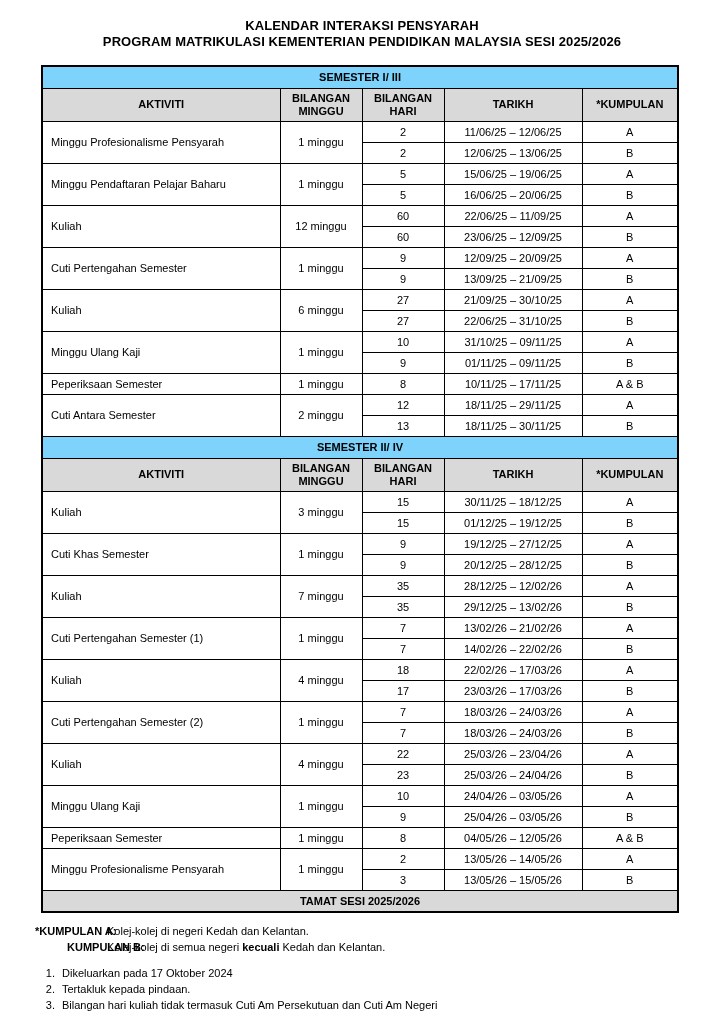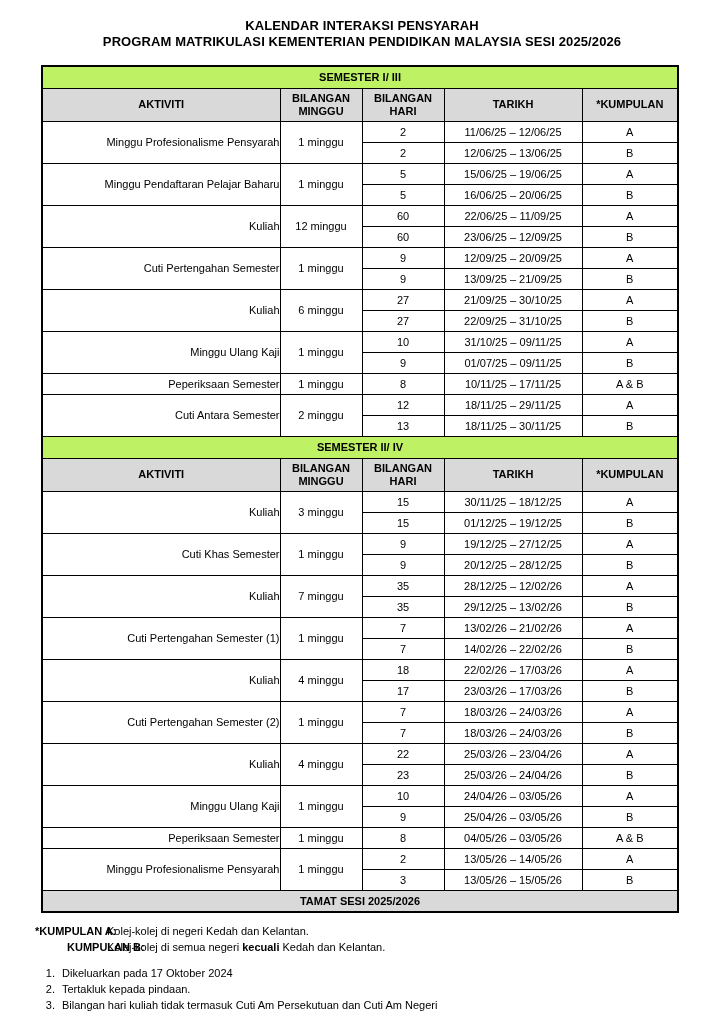--- a/index.html
+++ b/index.html
@@ -34,32 +34,32 @@
     border: 1px solid #000000;
     font-size: 11px;
     vertical-align: middle;
     overflow: hidden;
   }
   td.section-cell {
     height: 22px;
     text-align: center;
     font-weight: bold;
     font-size: 11.5px;
-    background: #bef264;
+    background: #7dd3fc;
   }
   td.colhdr {
     height: 33px;
     text-align: center;
     font-weight: bold;
     background: #d9d9d9;
     white-space: pre-line;
     line-height: 13px;
   }
   td.cell-aktiviti {
-    text-align: right;
+    text-align: left;
     padding-left: 8px;
   }
   td.cell-minggu, td.cell-hari, td.cell-tarikh, td.cell-kumpulan {
     text-align: center;
   }
   tr.data-row td { height: 21px; }
   td.footer-cell {
     height: 22px;
     text-align: center;
     font-weight: bold;
@@ -172,33 +172,33 @@
         </tr>
         <tr class="data-row">
           <td class="cell-aktiviti" rowspan="2">Kuliah</td>
           <td class="cell-minggu" rowspan="2">6 minggu</td>
           <td class="cell-hari">27</td>
           <td class="cell-tarikh">21/09/25 – 30/10/25</td>
           <td class="cell-kumpulan">A</td>
         </tr>
         <tr class="data-row">
           <td class="cell-hari">27</td>
-          <td class="cell-tarikh">22/09/25 – 31/10/25</td>
+          <td class="cell-tarikh">22/06/25 – 31/10/25</td>
           <td class="cell-kumpulan">B</td>
         </tr>
         <tr class="data-row">
           <td class="cell-aktiviti" rowspan="2">Minggu Ulang Kaji</td>
           <td class="cell-minggu" rowspan="2">1 minggu</td>
           <td class="cell-hari">10</td>
           <td class="cell-tarikh">31/10/25 – 09/11/25</td>
           <td class="cell-kumpulan">A</td>
         </tr>
         <tr class="data-row">
           <td class="cell-hari">9</td>
-          <td class="cell-tarikh">01/07/25 – 09/11/25</td>
+          <td class="cell-tarikh">01/11/25 – 09/11/25</td>
           <td class="cell-kumpulan">B</td>
         </tr>
         <tr class="data-row">
           <td class="cell-aktiviti" rowspan="1">Peperiksaan Semester</td>
           <td class="cell-minggu" rowspan="1">1 minggu</td>
           <td class="cell-hari">8</td>
           <td class="cell-tarikh">10/11/25 – 17/11/25</td>
           <td class="cell-kumpulan">A &amp; B</td>
         </tr>
         <tr class="data-row">
@@ -318,21 +318,21 @@
         </tr>
         <tr class="data-row">
           <td class="cell-hari">9</td>
           <td class="cell-tarikh">25/04/26 – 03/05/26</td>
           <td class="cell-kumpulan">B</td>
         </tr>
         <tr class="data-row">
           <td class="cell-aktiviti" rowspan="1">Peperiksaan Semester</td>
           <td class="cell-minggu" rowspan="1">1 minggu</td>
           <td class="cell-hari">8</td>
-          <td class="cell-tarikh">04/05/26 – 03/05/26</td>
+          <td class="cell-tarikh">04/05/26 – 12/05/26</td>
           <td class="cell-kumpulan">A &amp; B</td>
         </tr>
         <tr class="data-row">
           <td class="cell-aktiviti" rowspan="2">Minggu Profesionalisme Pensyarah</td>
           <td class="cell-minggu" rowspan="2">1 minggu</td>
           <td class="cell-hari">2</td>
           <td class="cell-tarikh">13/05/26 – 14/05/26</td>
           <td class="cell-kumpulan">A</td>
         </tr>
         <tr class="data-row">

